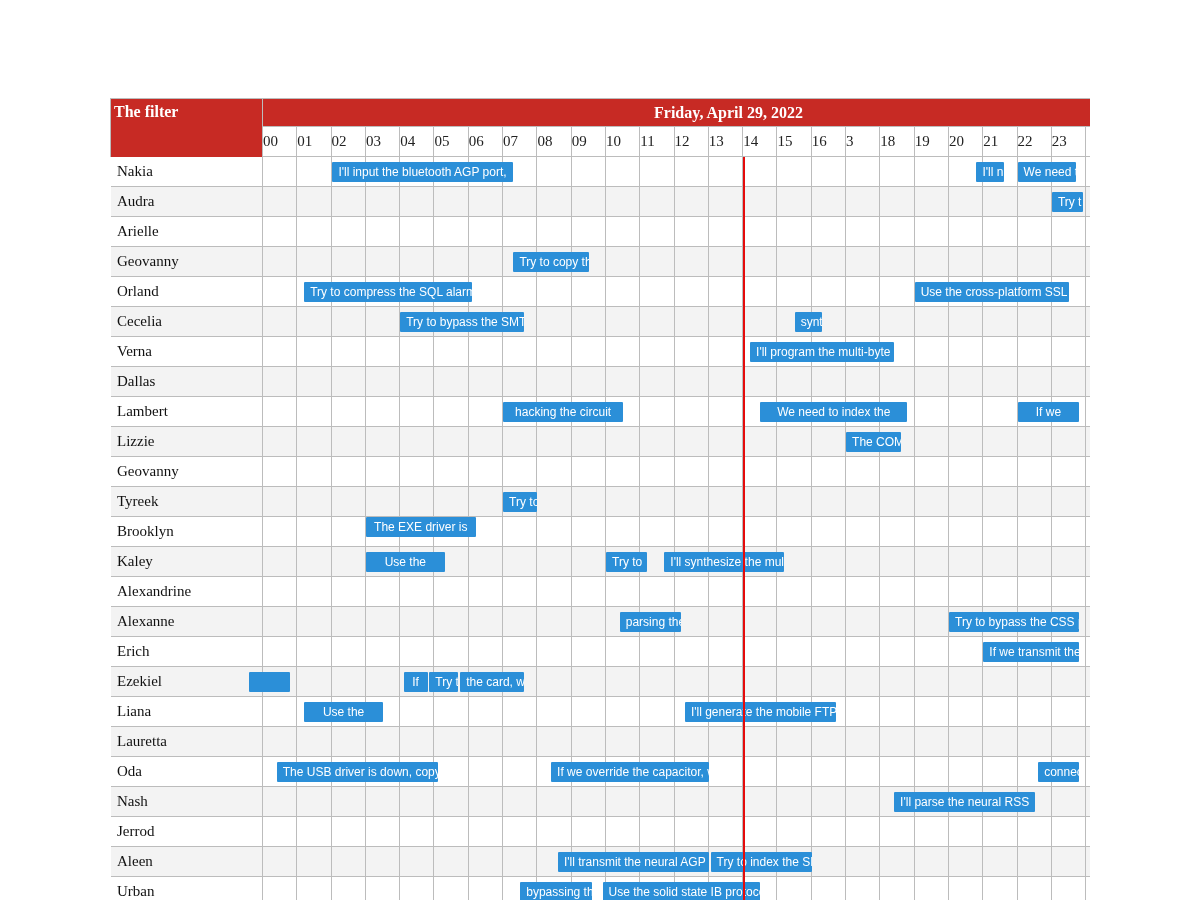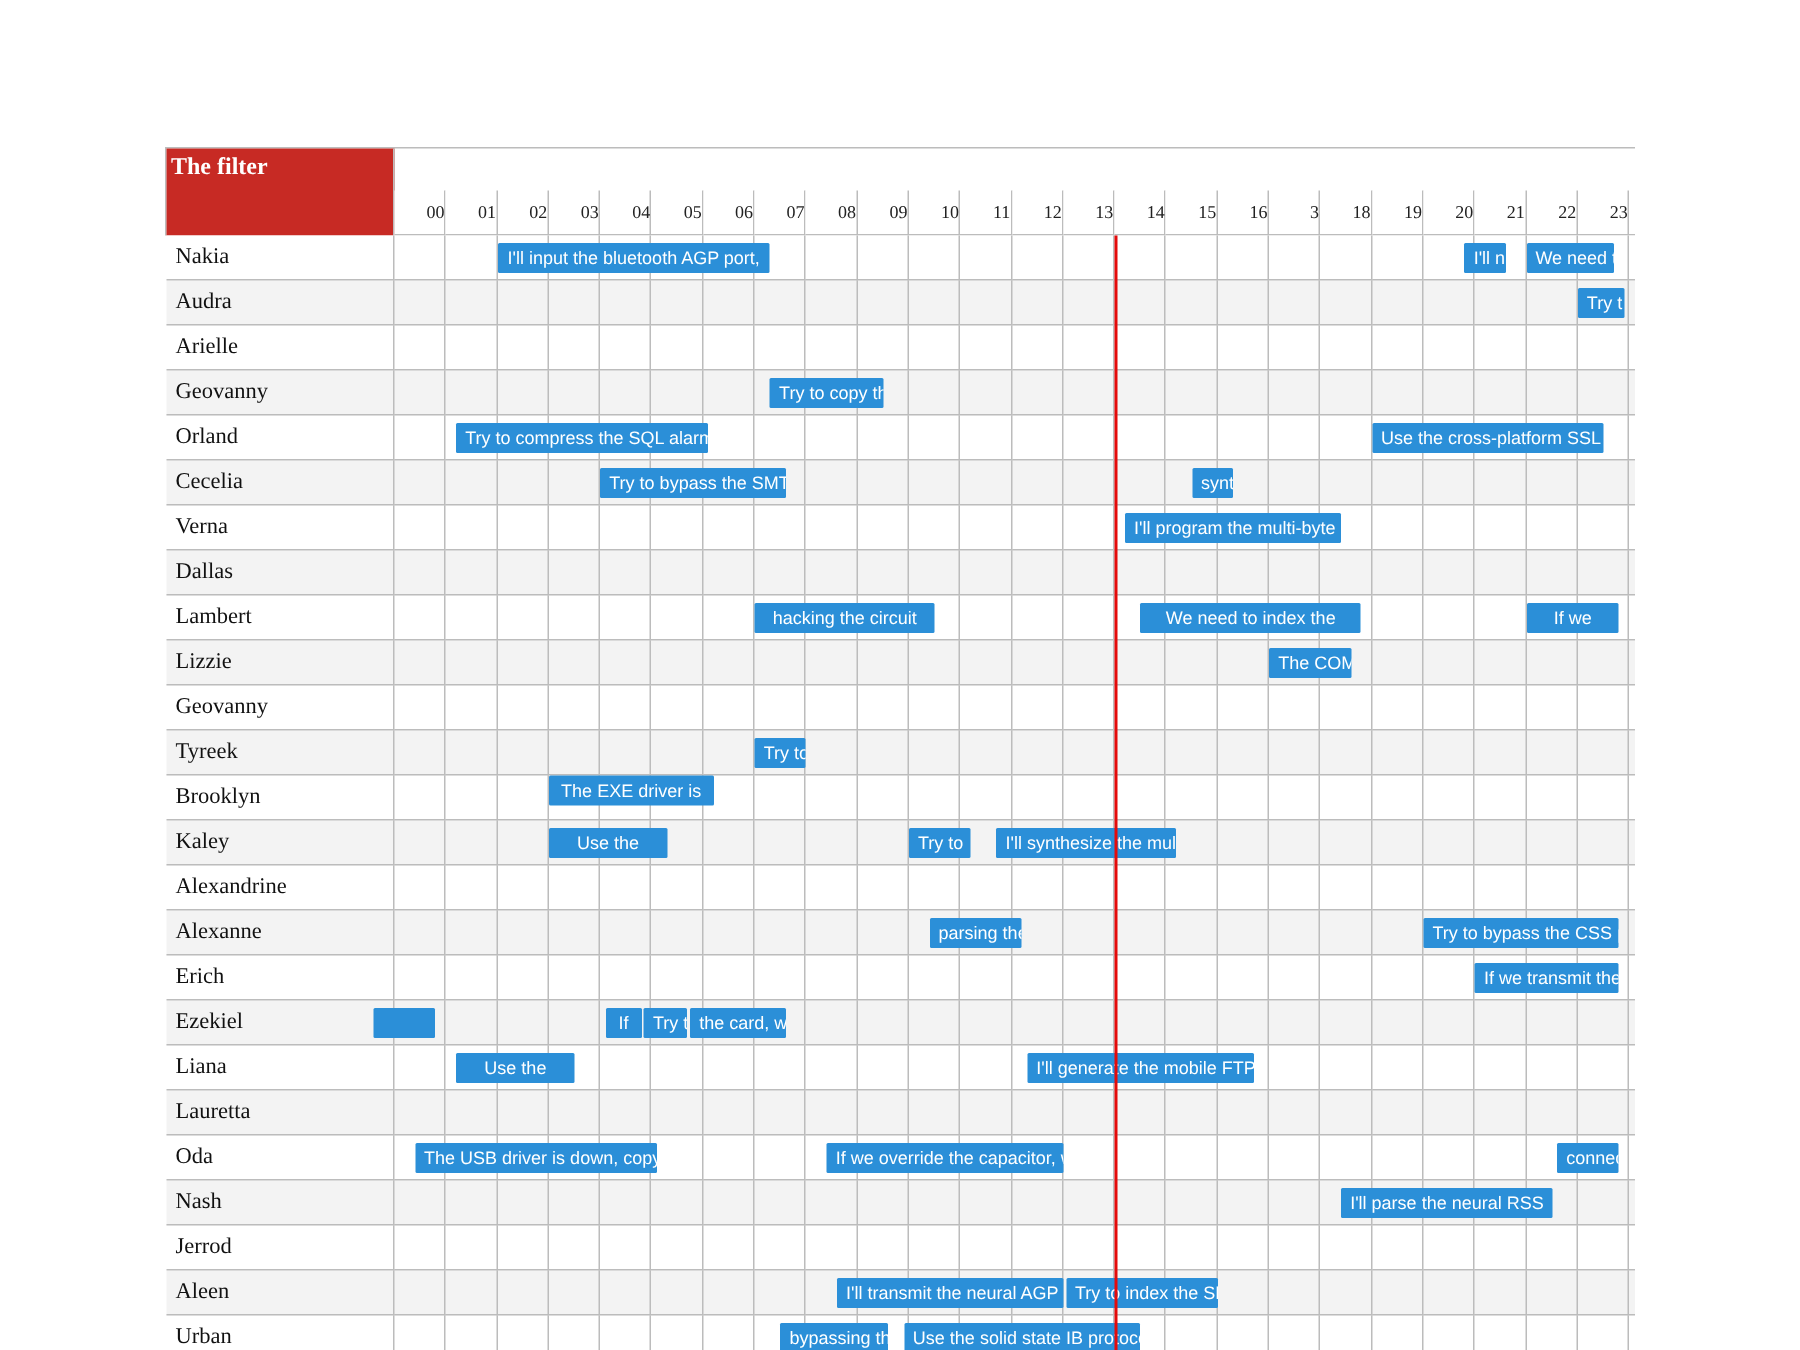--- a/index.html
+++ b/index.html
@@ -60,23 +60,23 @@
   .hdr-hours {
     position: absolute;
     left: 152px; top: 28px;
     right: 0;
     height: 30px;
     display: flex;
   }
   .hour-cell {
     flex: 0 0 34.3px;
     border-right: 1px solid #bcbcbc;
-    text-align: right;
+    text-align: left;
     line-height: 29px;
-    font-size: 12px;
+    font-size: 15px;
     color: #222;
     background: #fff;
     border-bottom: 1px solid #bcbcbc;
   }
 
   
   .body-area {
     position: absolute;
     left: 0; top: 58px;
     right: 0;
@@ -135,20 +135,21 @@
 </style>
 </head>
 <body>
 
 <div class="stage">
   <div class="sheet">
     <div class="grid" id="grid">
 
       <div class="hdr-filter">The filter</div>
 
+      <div class="hdr-date">Friday, April 29, 2022</div>
 
       <div class="hdr-hours" id="hdrHours">
           <div class="hour-cell">00</div>
           <div class="hour-cell">01</div>
           <div class="hour-cell">02</div>
           <div class="hour-cell">03</div>
           <div class="hour-cell">04</div>
           <div class="hour-cell">05</div>
           <div class="hour-cell">06</div>
           <div class="hour-cell">07</div>

